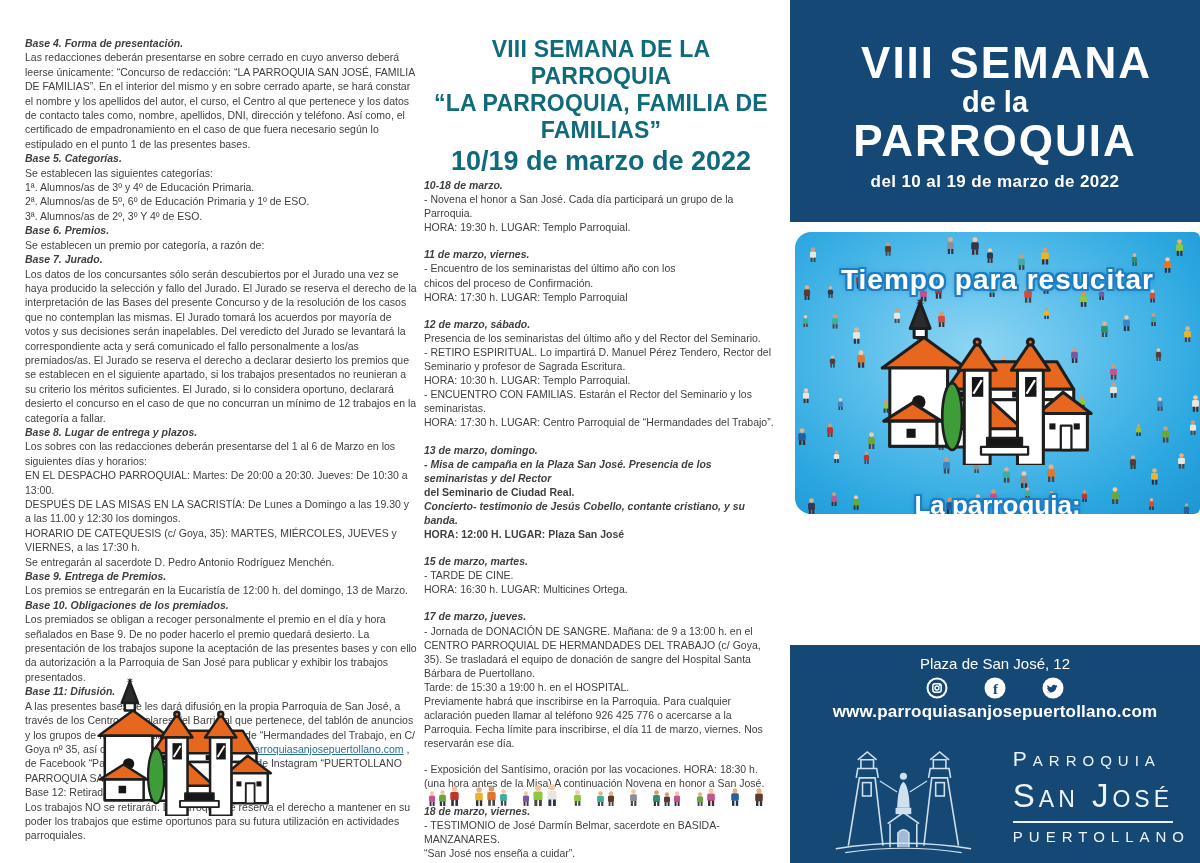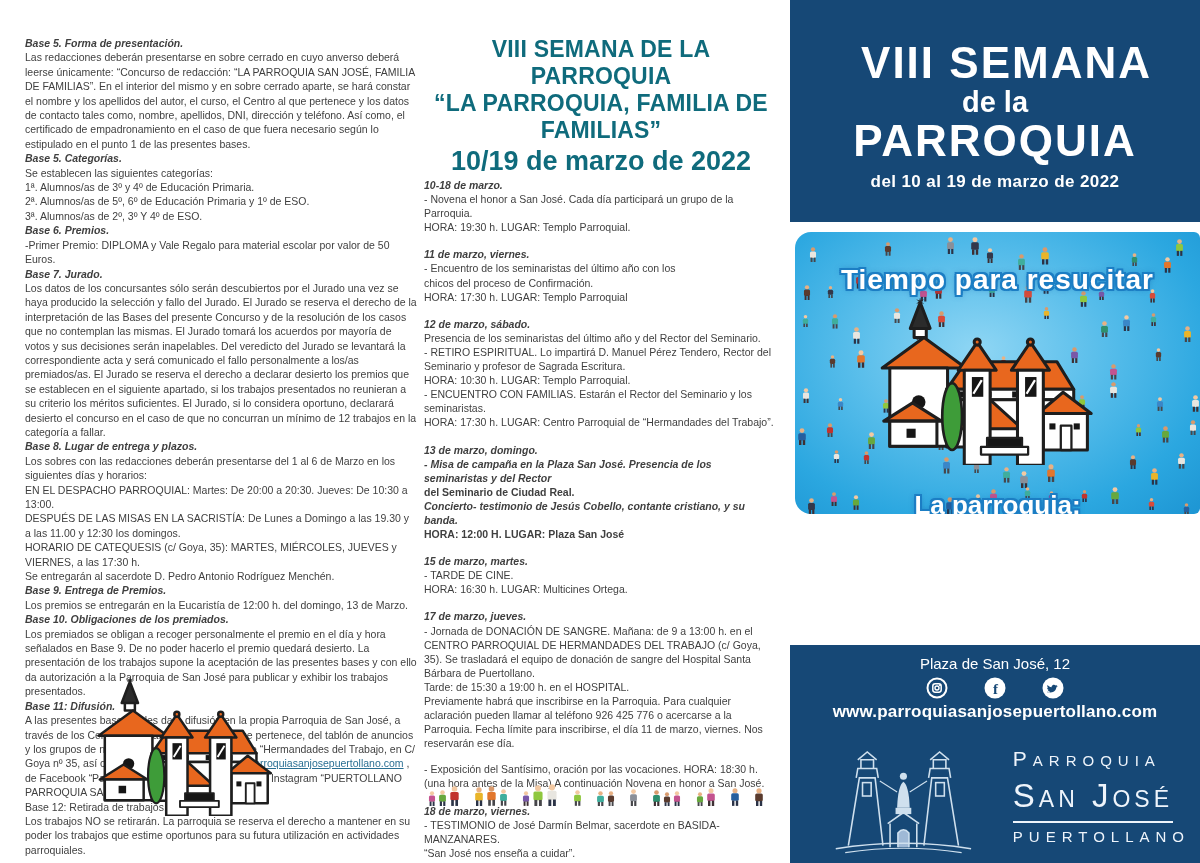--- a/index.html
+++ b/index.html
@@ -63,33 +63,33 @@
   .lt3{font-size:15px;letter-spacing:6px;margin-top:5px;}
 </style>
 </head>
 <body>
 
 <div class="page">
 
   <section class="col-left">
     <div id="bases-sections">
         <div class="sec">
-          <div class="sec-h bi">Base 5. Forma de presentación.</div>
+          <div class="sec-h bi">Base 4. Forma de presentación.</div>
           <div class="base-par">Las redacciones deberán presentarse en sobre cerrado en cuyo anverso deberá leerse únicamente: “Concurso de redacción: “LA PARROQUIA SAN JOSÉ, FAMILIA DE FAMILIAS”. En el interior del mismo y en sobre cerrado aparte, se hará constar el nombre y los apellidos del autor, el curso, el Centro al que pertenece y los datos de contacto tales como, nombre, apellidos, DNI, dirección y teléfono. Así como, el certificado de empadronamiento en el caso de que fuera necesario según lo estipulado en el punto 1 de las presentes bases.</div>
         </div>
         <div class="sec">
           <div class="sec-h bi">Base 5. Categorías.</div>
           <div class="base-par">Se establecen las siguientes categorías:</div>
           <div class="base-par">1ª. Alumnos/as  de 3º y 4º de Educación Primaria.</div>
           <div class="base-par">2ª. Alumnos/as de 5º, 6º de Educación Primaria y 1º de ESO.</div>
           <div class="base-par">3ª. Alumnos/as de  2º, 3º Y 4º de ESO.</div>
         </div>
         <div class="sec">
           <div class="sec-h bi">Base 6. Premios.</div>
-          <div class="base-par">-Primer Premio: DIPLOMA y Vale Regalo para material escolar por valor de 50 Euros.</div>
+          <div class="base-par">Se establecen un premio por categoría, a razón de:</div>
         </div>
         <div class="sec">
           <div class="sec-h bi">Base 7. Jurado.</div>
           <div class="base-par">Los datos de los concursantes sólo serán descubiertos por el Jurado una vez se haya producido la selección y fallo del Jurado. El Jurado se reserva el derecho de la interpretación de las Bases del presente Concurso y de la resolución de los casos que no contemplan las mismas. El Jurado tomará los acuerdos por mayoría de votos y sus decisiones serán inapelables. Del veredicto del Jurado se levantará la correspondiente acta y será comunicado el fallo personalmente a los/as premiados/as. El Jurado se reserva el derecho a declarar desierto los premios que se establecen en el siguiente apartado, si los trabajos presentados no reunieran a su criterio los méritos suficientes. El Jurado, si lo considera oportuno,  declarará desierto el concurso en el caso de que no concurran un mínimo de 12 trabajos en la categoría a fallar.</div>
         </div>
         <div class="sec">
           <div class="sec-h bi">Base 8. Lugar de entrega y plazos.</div>
           <div class="base-par">Los sobres con las redacciones deberán presentarse del 1 al 6 de Marzo en los siguientes días y horarios:</div>
           <div class="base-par">EN EL DESPACHO PARROQUIAL: Martes: De 20:00 a 20:30. Jueves: De 10:30 a 13:00.</div>
           <div class="base-par">DESPUÉS DE LAS MISAS EN LA SACRISTÍA: De Lunes a Domingo a las 19.30 y a las 11.00 y 12:30 los domingos.</div>

